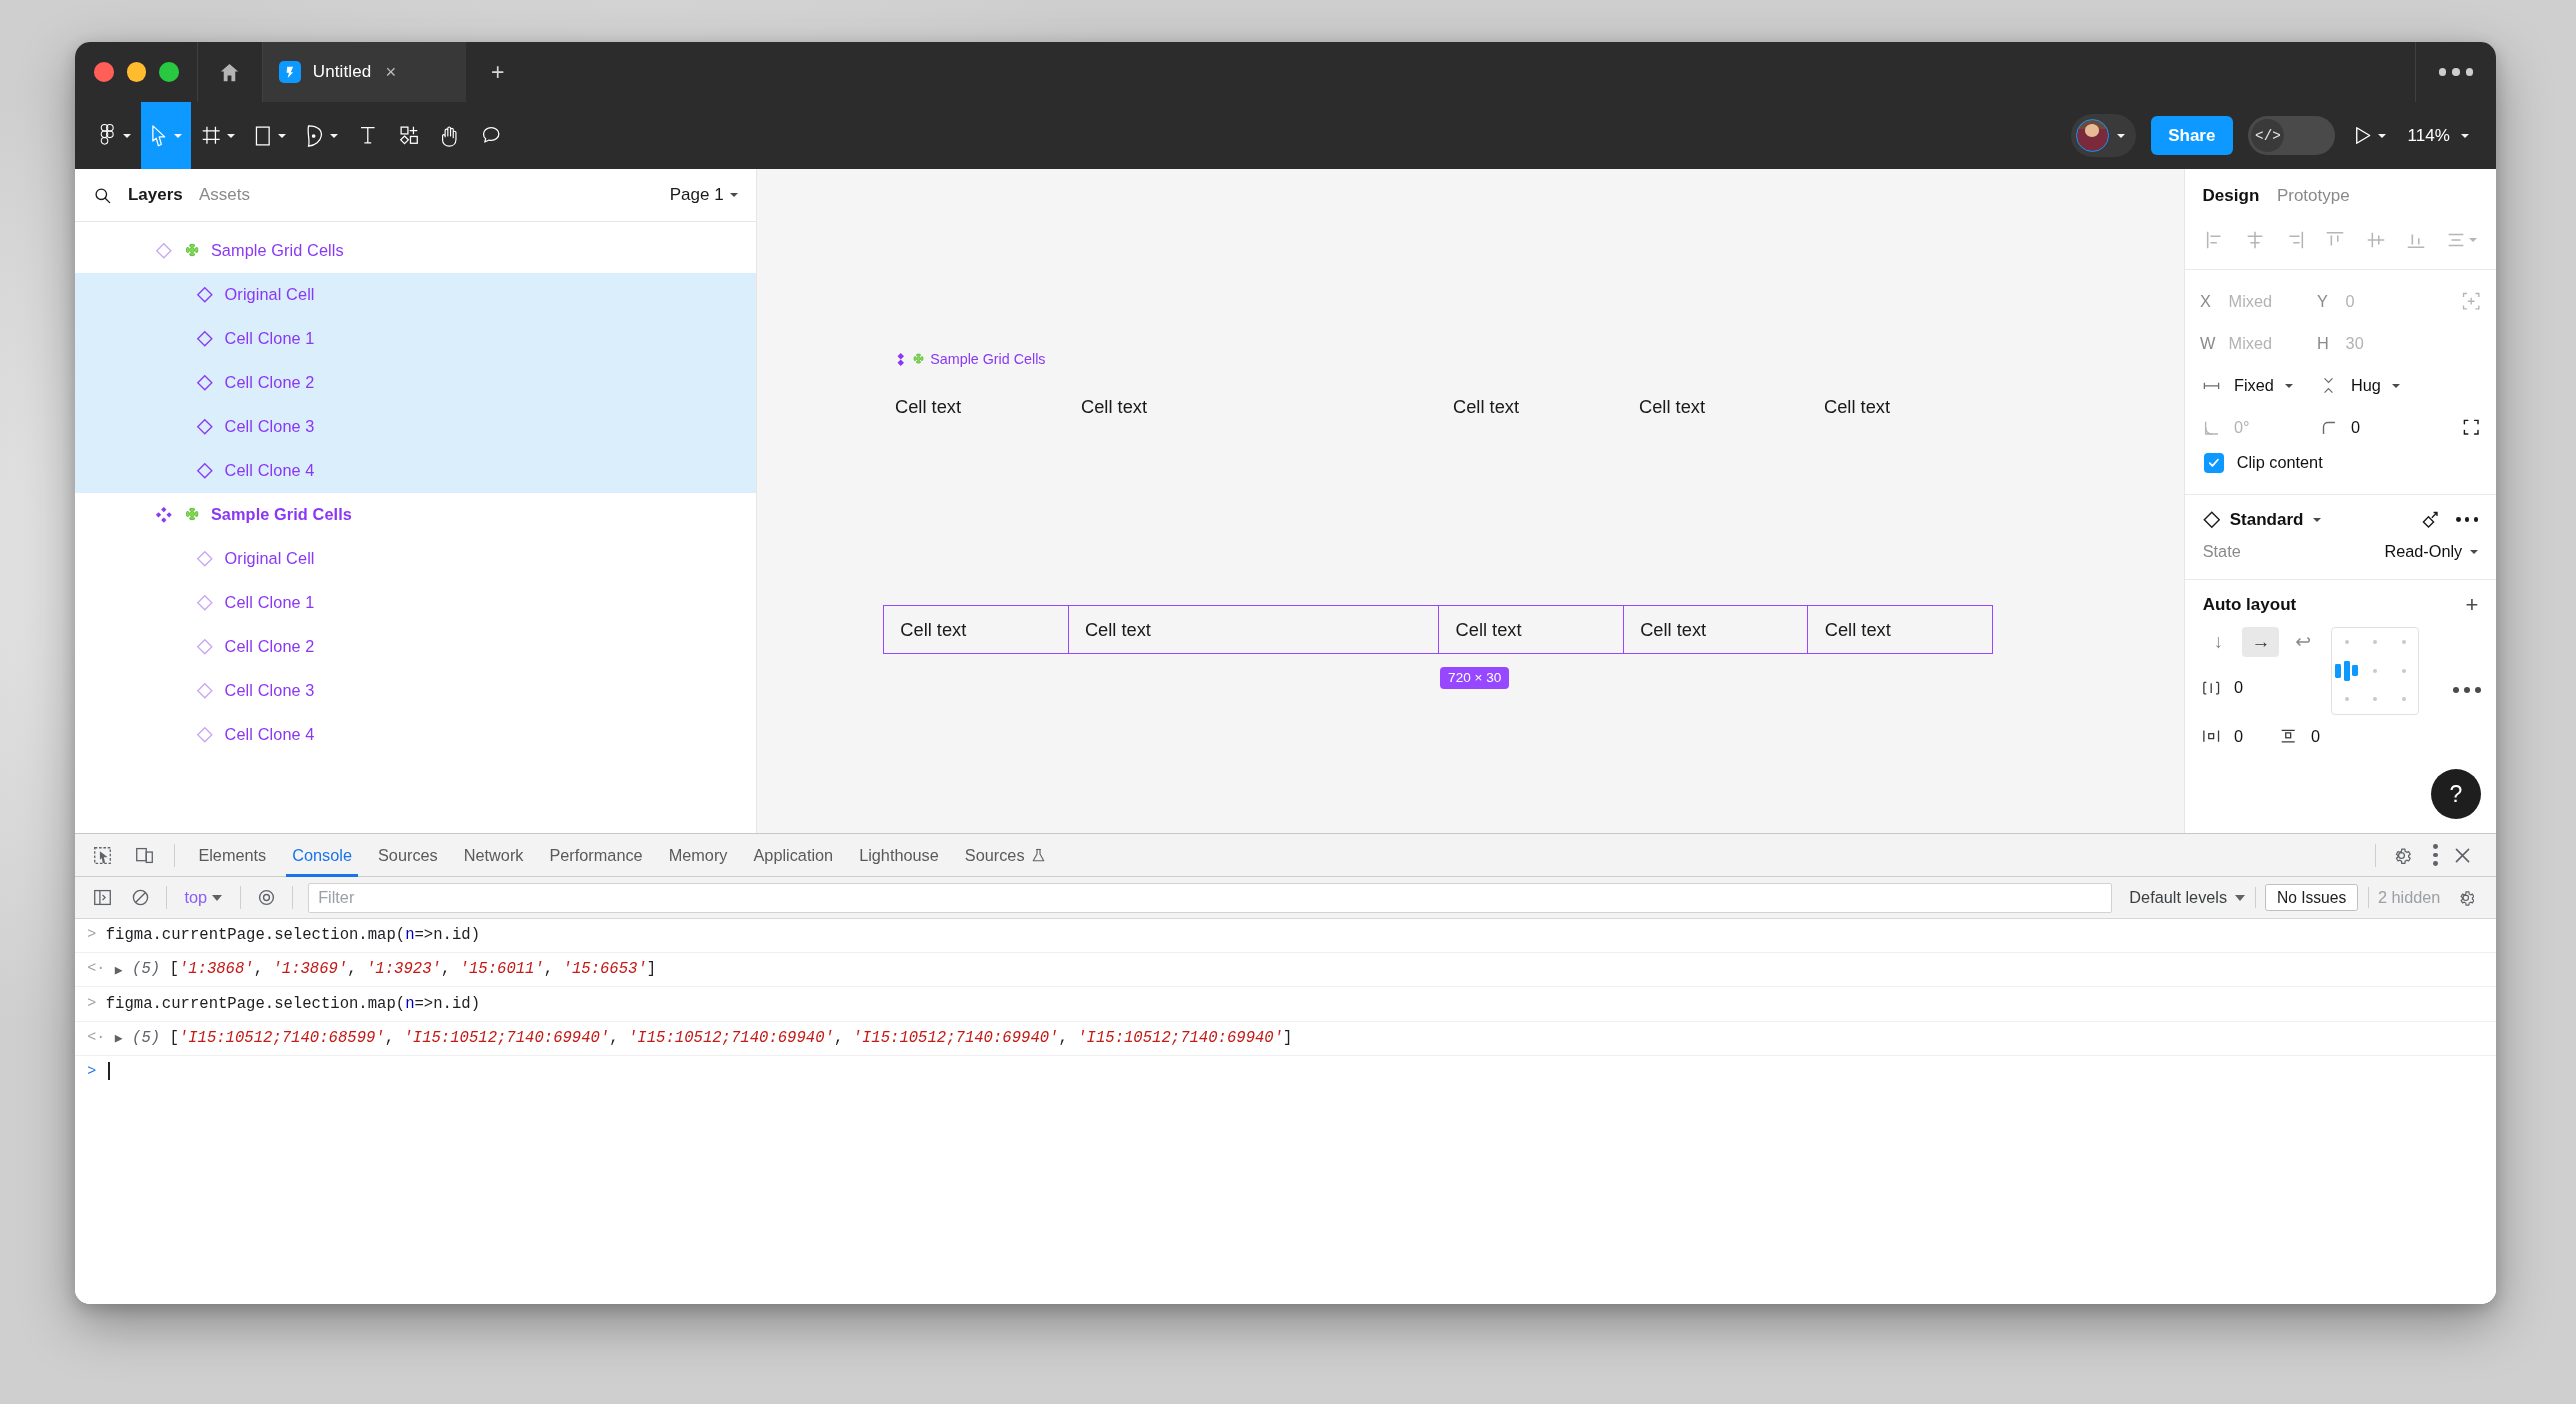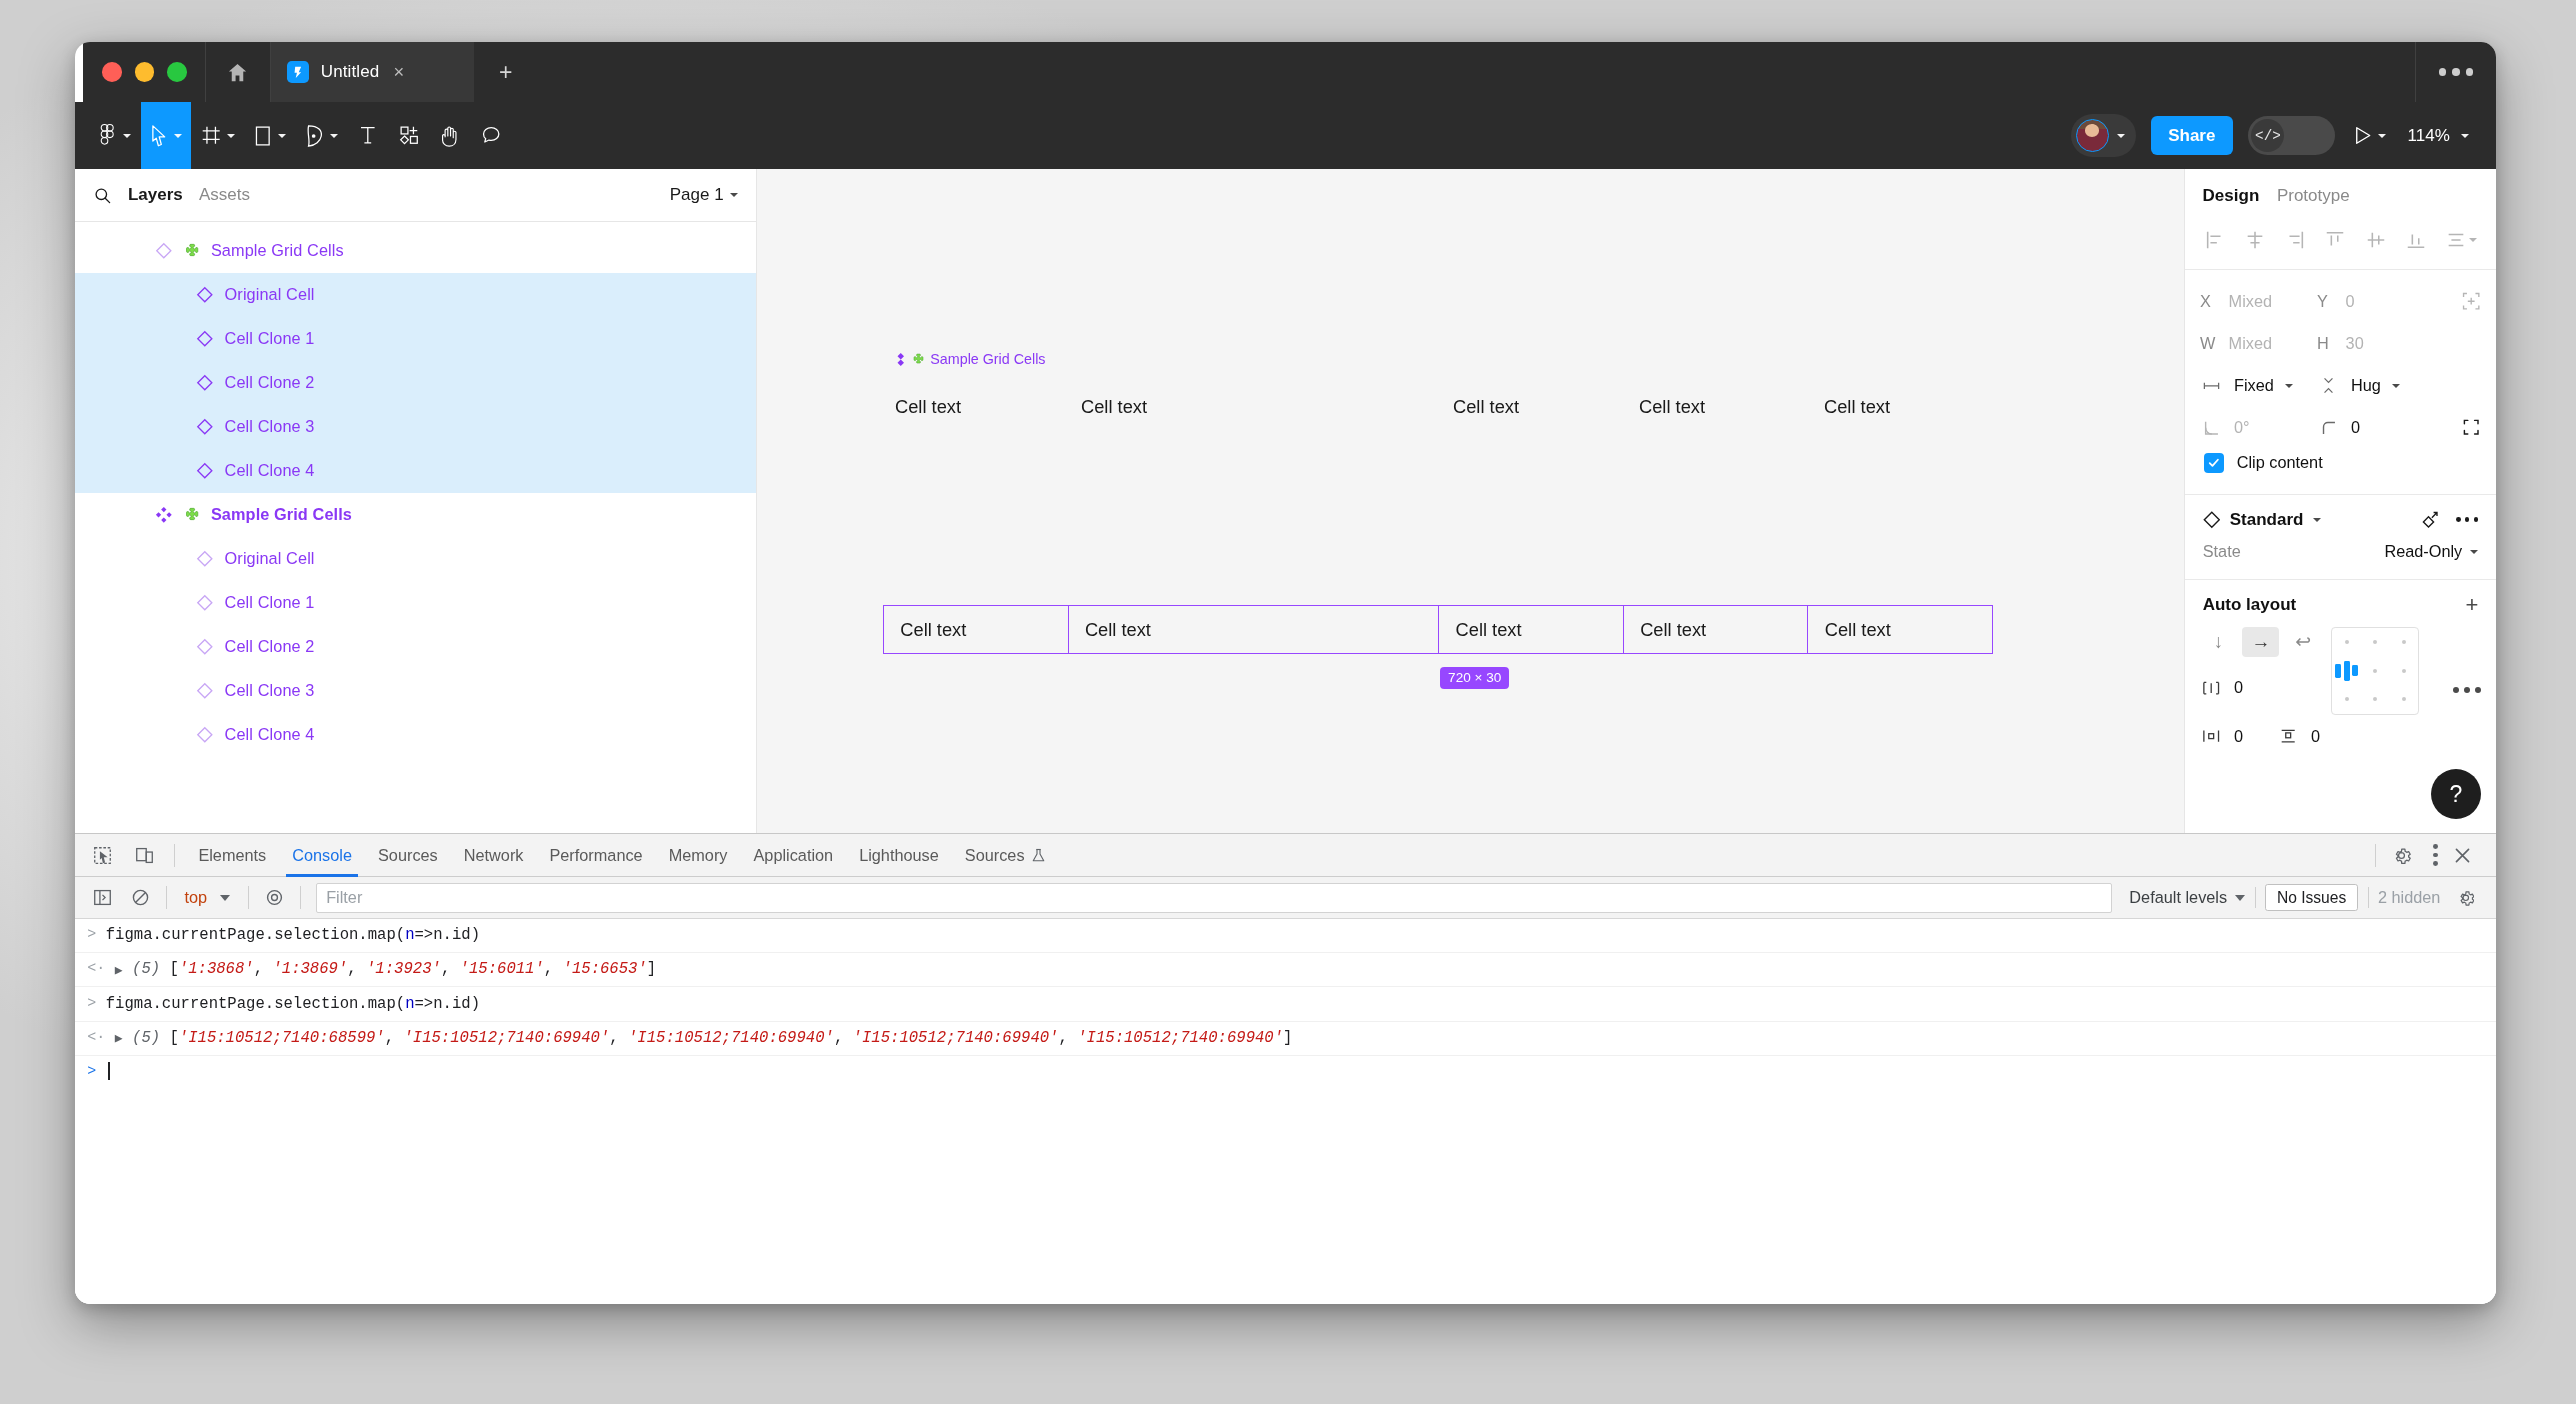--- a/index.html
+++ b/index.html
@@ -25,21 +25,21 @@
     overflow:hidden;
     background:#ffffff;
     box-shadow:0 19px 54px rgba(0,0,0,.34), 0 4.1px 15px rgba(0,0,0,.18);
   }
 
   
   #tabbar{
     position:relative;
     height:60px;
     background:#2c2c2c;
-    display:flex; align-items:stretch;margin-left:8px;
+    display:flex; align-items:stretch;
   }
   .traffic{
     display:flex; align-items:center; gap:13px;
     padding:0 17.6px 0 19px;
     border-right:0.7px solid #404040;
   }
   .dot{ width:19.7px;height:19.7px;border-radius:50%; }
   .dot.red{background:#ff5f57;}
   .dot.yellow{background:#febc2e;}
   .dot.green{background:#28c840;}
@@ -246,21 +246,21 @@
   }
   .dt-right{margin-left:auto;display:flex;align-items:center;}
   .dt-dots{display:flex;flex-direction:column;gap:3.4px;padding:0 12.2px;}
   .dt-dots i{width:4.8px;height:4.8px;border-radius:50%;background:#5f6368;display:block;}
 
   .dt-bar{
     height:42px;background:#f3f3f3;border-bottom:0.7px solid #d6d6d6;
     display:flex;align-items:center;padding:0 8.1px;gap:0;
   }
   .dt-bico{width:38px;height:42px;display:flex;align-items:center;justify-content:center;}
-  .ctxsel{display:flex;align-items:center;gap:13px;padding:0 11px;font-size:16.3px;color:#c2410c;}
+  .ctxsel{display:flex;align-items:center;gap:5px;padding:0 11px;font-size:16.3px;color:#8b5cf6;}
   .tri{width:0;height:0;border-left:5.4px solid transparent;border-right:5.4px solid transparent;border-top:6.8px solid #5f6368;}
   .filterbox{
     flex:1;height:30px;background:#fff;border:0.7px solid #d2d2d2;border-radius:2px;
     display:flex;align-items:center;padding:0 9.5px;margin:0 8.1px;
     font-size:16.3px;color:#9aa0a6;
   }
   .levels{display:flex;align-items:center;gap:8.1px;font-size:16.3px;color:#3c4043;padding:0 9.5px;}
   .vsep{width:0.7px;height:20.4px;background:#cfcfcf;}
   .issues{
     border:0.7px solid #c0c0c0;border-radius:2.7px;background:#fff;

